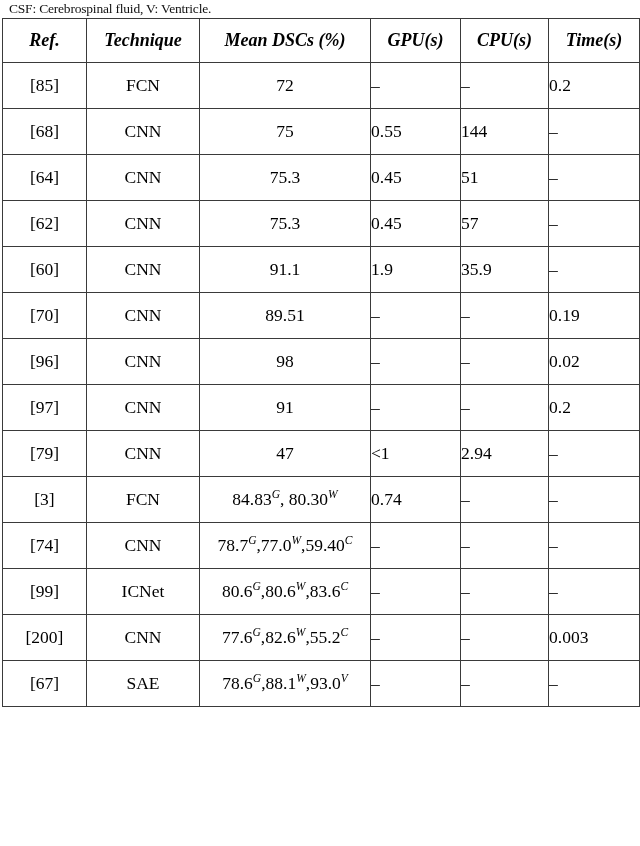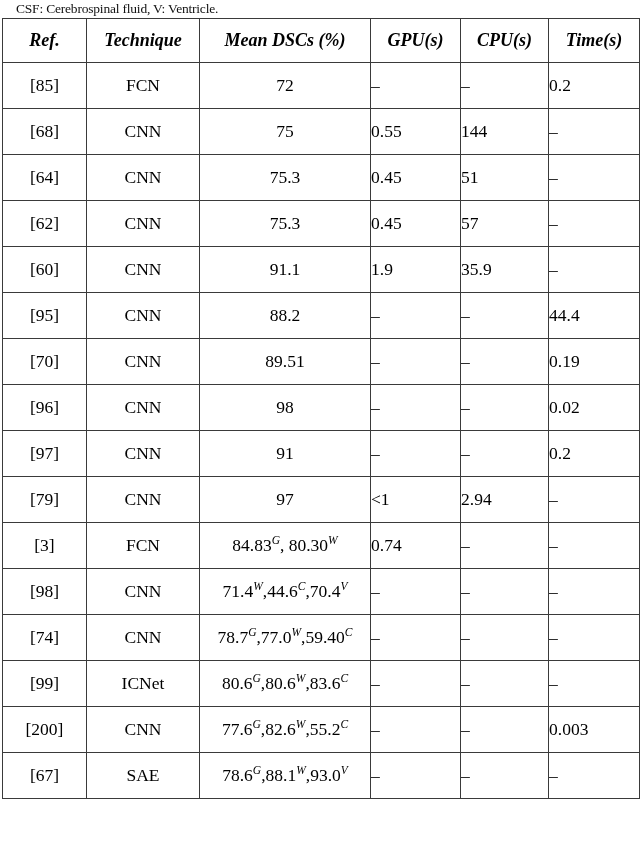--- a/index.html
+++ b/index.html
@@ -13,21 +13,21 @@
     position: relative;
     width: 640px;
     height: 846px;
     overflow: hidden;
     background: #ffffff;
   }
   .caption {
     font-size: 13.5px;
     line-height: 17px;
     letter-spacing: -0.2px;
-    padding: 0 0 1px 16px;
+    padding: 0 0 1px 9px;
     color: #111111;
     white-space: nowrap;
   }
   table.results {
     border-collapse: collapse;
     table-layout: fixed;
     width: 637px;
     margin-left: 2px;
   }
   table.results th,
@@ -124,28 +124,20 @@
         </tr>
         <tr>
           <td class="center">[60]</td>
           <td class="center">CNN</td>
           <td class="center dsc">91.1</td>
           <td class="left">1.9</td>
           <td class="left">35.9</td>
           <td class="left">–</td>
         </tr>
         <tr>
-          <td class="center">[95]</td>
-          <td class="center">CNN</td>
-          <td class="center dsc">88.2</td>
-          <td class="left">–</td>
-          <td class="left">–</td>
-          <td class="left">44.4</td>
-        </tr>
-        <tr>
           <td class="center">[70]</td>
           <td class="center">CNN</td>
           <td class="center dsc">89.51</td>
           <td class="left">–</td>
           <td class="left">–</td>
           <td class="left">0.19</td>
         </tr>
         <tr>
           <td class="center">[96]</td>
           <td class="center">CNN</td>
@@ -158,38 +150,30 @@
           <td class="center">[97]</td>
           <td class="center">CNN</td>
           <td class="center dsc">91</td>
           <td class="left">–</td>
           <td class="left">–</td>
           <td class="left">0.2</td>
         </tr>
         <tr>
           <td class="center">[79]</td>
           <td class="center">CNN</td>
-          <td class="center dsc">97</td>
+          <td class="center dsc">47</td>
           <td class="left">&lt;1</td>
           <td class="left">2.94</td>
           <td class="left">–</td>
         </tr>
         <tr>
           <td class="center">[3]</td>
           <td class="center">FCN</td>
           <td class="center dsc">84.83<sup>G</sup>, 80.30<sup>W</sup></td>
           <td class="left">0.74</td>
-          <td class="left">–</td>
-          <td class="left">–</td>
-        </tr>
-        <tr>
-          <td class="center">[98]</td>
-          <td class="center">CNN</td>
-          <td class="center dsc">71.4<sup>W</sup>,44.6<sup>C</sup>,70.4<sup>V</sup></td>
-          <td class="left">–</td>
           <td class="left">–</td>
           <td class="left">–</td>
         </tr>
         <tr>
           <td class="center">[74]</td>
           <td class="center">CNN</td>
           <td class="center dsc">78.7<sup>G</sup>,77.0<sup>W</sup>,59.40<sup>C</sup></td>
           <td class="left">–</td>
           <td class="left">–</td>
           <td class="left">–</td>

